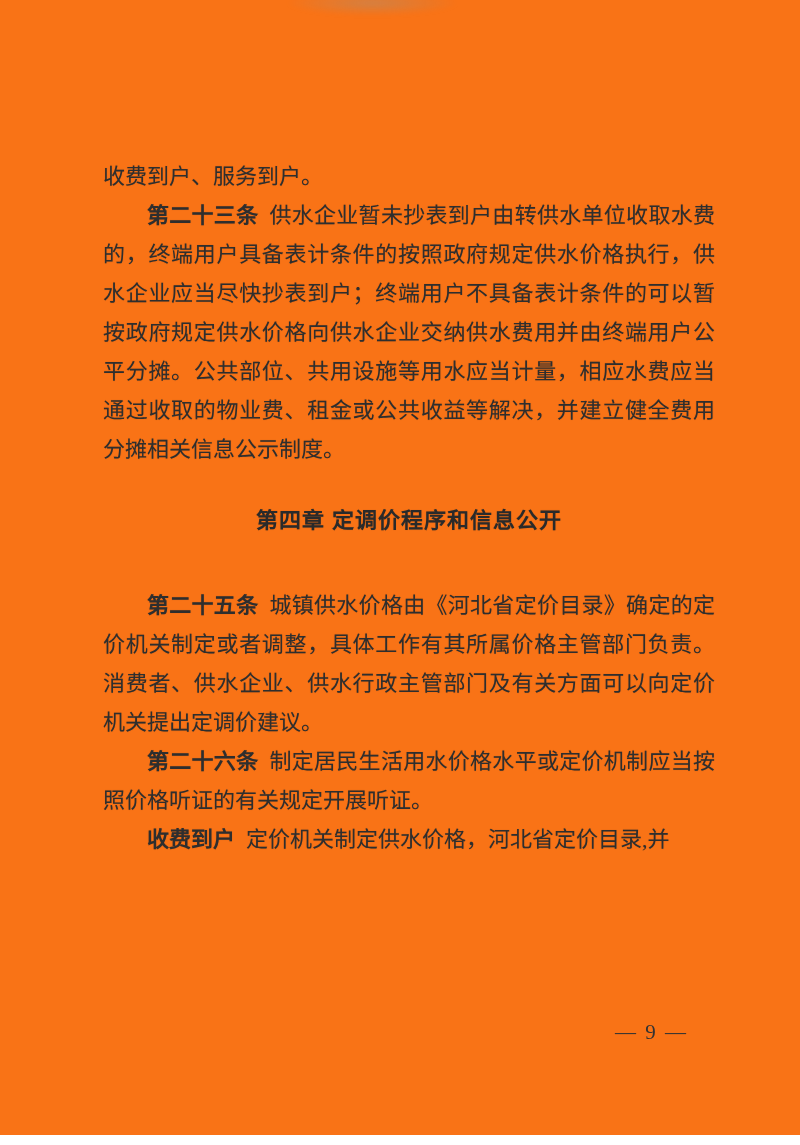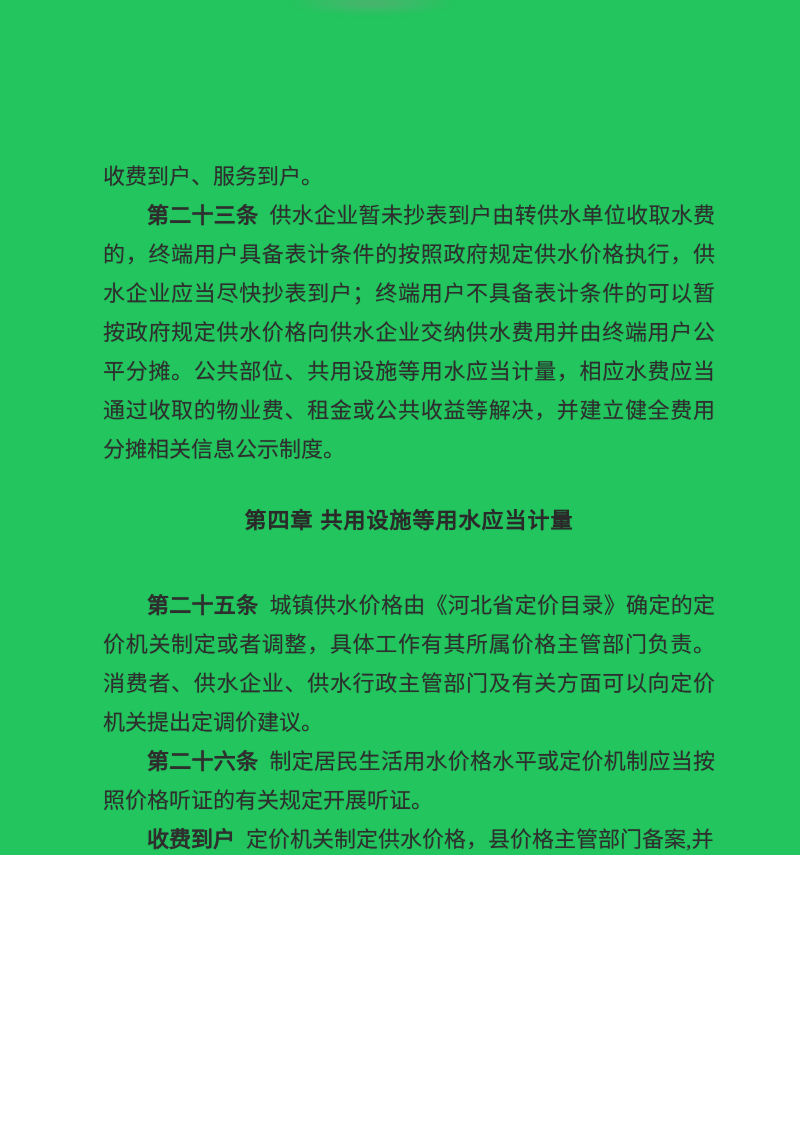--- a/index.html
+++ b/index.html
@@ -1,20 +1,20 @@
 <!DOCTYPE html>
 <html lang="zh-CN"><head>
 <meta charset="utf-8">
 <style>
   html,body{margin:0;padding:0;}
   body{background:#ffffff;}
   .page{
     position:relative;
-    width:800px;height:855px;
-    background:#22c55e;
+    width:800px;height:1135px;
+    background:#f97316;
     overflow:hidden;
     font-family:"Liberation Serif","DejaVu Serif",serif;
     color:#2e2e2e;
   }
   .scan-smudge{
     position:absolute;left:285px;top:-10px;width:175px;height:26px;
     background:radial-gradient(ellipse at center,rgba(150,150,140,.38),rgba(150,150,140,0) 70%);
     filter:blur(2px);
     pointer-events:none;
   }
@@ -54,25 +54,25 @@
 
   <div class="scan-smudge"></div>
 
   <div class="content">
 
     <p class="cont"><span>收费到户、服务到户。</span></p>
 
     <p><b class="lead">第二十三条</b><span>供水企业暂未抄表到户由转供水单位收取水费的，终端用户具备表计条件的按照政府规定供水价格执行，供水企业应当尽快抄表到户；终端用户不具备表计条件的可以暂按政府规定供水价格向供水企业交纳供水费用并由终端用户公平分摊。公共部位、共用设施等用水应当计量，相应水费应当通过收取的物业费、租金或公共收益等解决，并建立健全费用分摊相关信息公示制度。</span></p>
 
 
-    <h2 class="chapter">第四章 共用设施等用水应当计量</h2>
+    <h2 class="chapter">第四章 定调价程序和信息公开</h2>
 
     <p><b class="lead">第二十五条</b><span>城镇供水价格由《河北省定价目录》确定的定价机关制定或者调整，具体工作有其所属价格主管部门负责。消费者、供水企业、供水行政主管部门及有关方面可以向定价机关提出定调价建议。</span></p>
 
     <p><b class="lead">第二十六条</b><span>制定居民生活用水价格水平或定价机制应当按照价格听证的有关规定开展听证。</span></p>
 
-    <p><b class="lead">收费到户</b><span>定价机关制定供水价格，县价格主管部门备案,并</span></p>
+    <p><b class="lead">收费到户</b><span>定价机关制定供水价格，河北省定价目录,并</span></p>
 
   </div>
 
   <div class="page-number">— 9 —</div>
 
 </div>
 
 </body></html>

